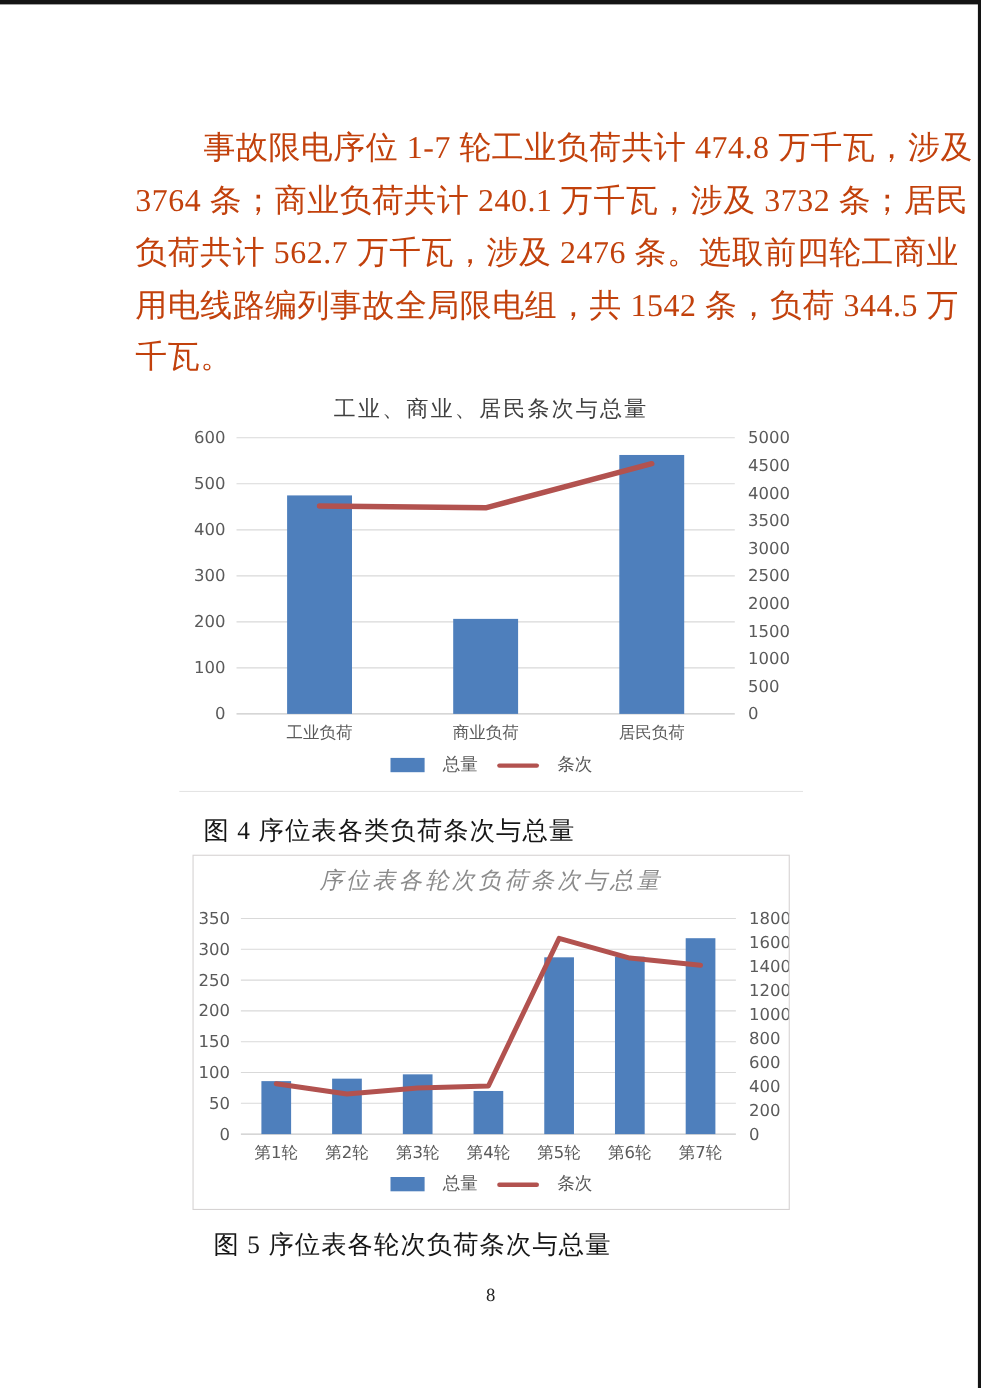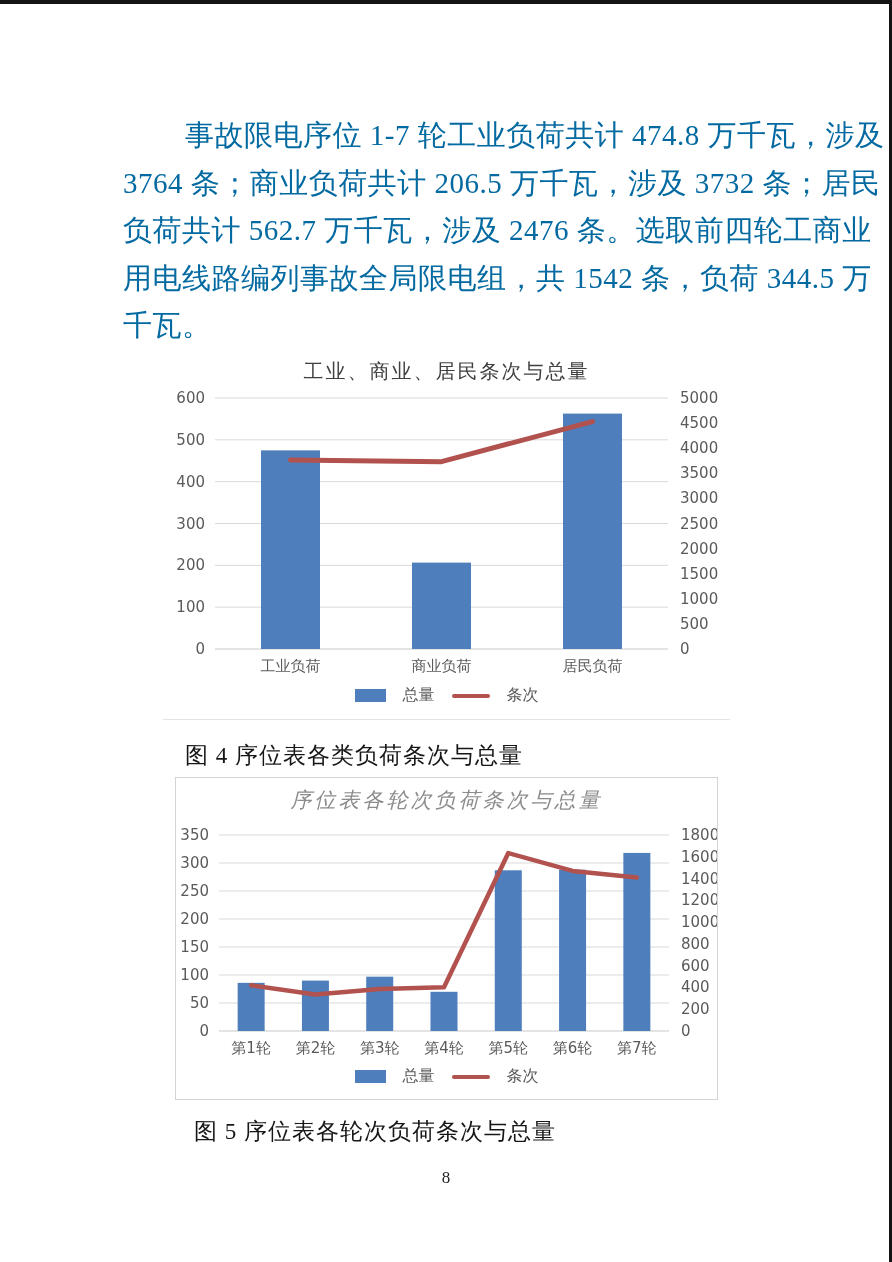--- a/index.html
+++ b/index.html
@@ -10,21 +10,21 @@
     overflow:hidden;
     font-family:"Liberation Serif","DejaVu Serif",serif;
     box-sizing:border-box;
   }
   .edge-top{position:absolute;left:0;top:0;width:892px;height:4px;background:#141414;}
   .edge-right{position:absolute;right:0;top:0;width:3px;height:1262px;background:#141414;}
 
   
   .para{
     position:absolute;left:123px;top:112px;width:649px;
-    font-size:29px;line-height:47.6px;color:#0369a1;
+    font-size:29px;line-height:47.6px;color:#c2410c;
   }
   .pline{
     text-align:justify;
     text-align-last:justify;
     white-space:nowrap;
     letter-spacing:0.5px;
   }
   .pline.first{padding-left:62px;}
   .pline.last{text-align-last:left;}
 
@@ -64,21 +64,21 @@
 </style>
 </head>
 <body>
 
 <div class="page">
   <div class="edge-top"></div>
   <div class="edge-right"></div>
 
   <div class="para">
     <div class="pline first">事故限电序位 1-7 轮工业负荷共计 474.8 万千瓦，涉及</div>
-    <div class="pline">3764 条；商业负荷共计 206.5 万千瓦，涉及 3732 条；居民</div>
+    <div class="pline">3764 条；商业负荷共计 240.1 万千瓦，涉及 3732 条；居民</div>
     <div class="pline">负荷共计 562.7 万千瓦，涉及 2476 条。选取前四轮工商业</div>
     <div class="pline">用电线路编列事故全局限电组，共 1542 条，负荷 344.5 万</div>
     <div class="pline last">千瓦。</div>
   </div>
 
   <div class="chart chart1">
     <svg id="svg1" width="567" height="374">
         <line x1="52" x2="505" y1="304" y2="304" stroke="#c9c9c9" stroke-width="1"></line>
         <text x="42" y="309" text-anchor="end" fill="#5a5a5a" font-size="15" font-family="&quot;DejaVu Sans&quot;,&quot;Liberation Sans&quot;,sans-serif">0</text>
         <line x1="52" x2="505" y1="262.1666666666667" y2="262.1666666666667" stroke="#d9d9d9" stroke-width="1"></line>

